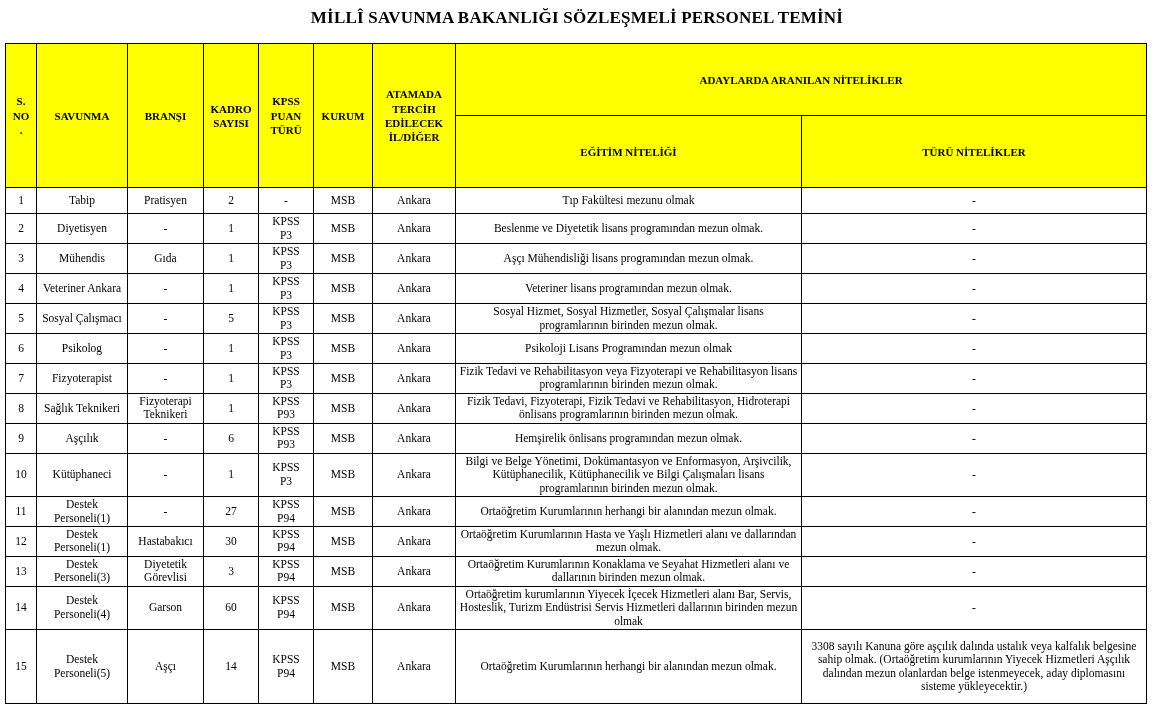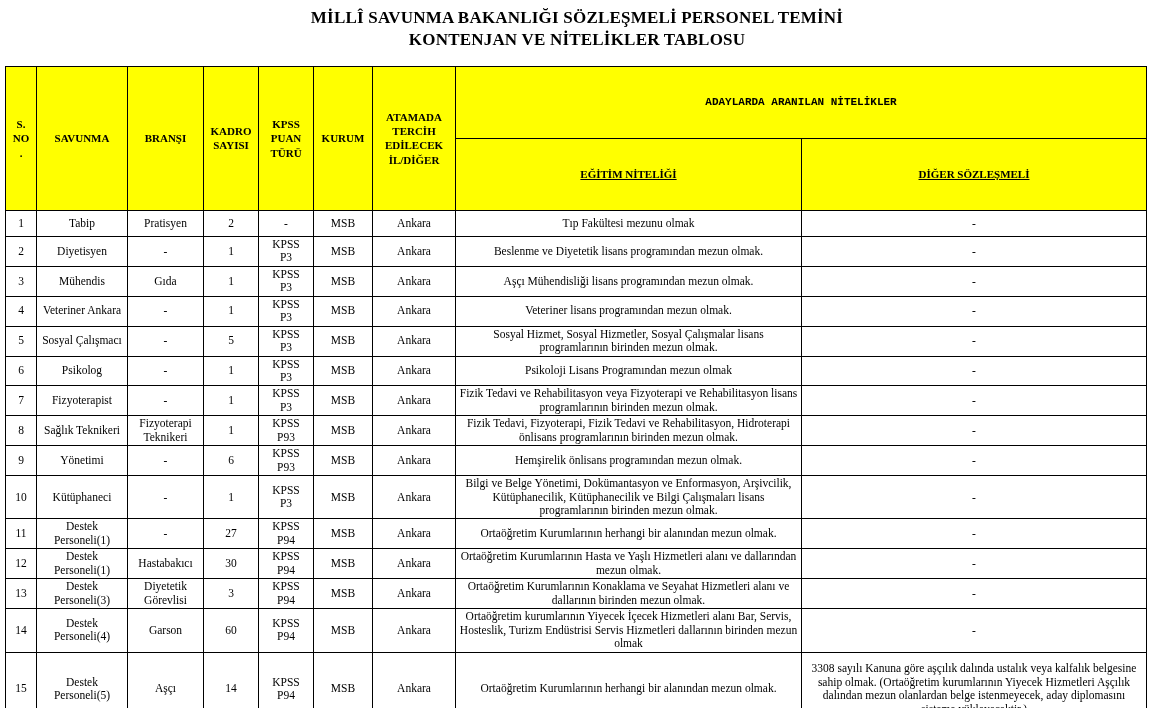--- a/index.html
+++ b/index.html
@@ -39,31 +39,30 @@
     background: var(--header-bg, #ffff00);
     font-size: 11px;
     font-weight: bold;
     line-height: 1.3;
   }
   td {
     font-size: 11.5px;
     line-height: 1.17;
     height: 26px;
   }
-  tr.group-row th.group-cell { height: 72px; font-family: Liberation Mono, monospace; }
-  tr.sub-row th { height: 72px; text-decoration: underline; }
+  tr.group-row th.group-cell { height: 72px; }
+  tr.sub-row th { height: 72px; }
   tbody tr:last-child td { height: 74px; }
 </style>
 </head>
 <body>
 
 <div class="page">
   <div class="doc-title">
     <div>MİLLÎ SAVUNMA BAKANLIĞI SÖZLEŞMELİ PERSONEL TEMİNİ</div>
-    <div>KONTENJAN VE NİTELİKLER TABLOSU</div>
   </div>
 
   <table class="main">
     <colgroup>
       <col style="width:31px">
       <col style="width:91px">
       <col style="width:76px">
       <col style="width:55px">
       <col style="width:55px">
       <col style="width:59px">
@@ -79,21 +78,21 @@
         <th rowspan="2">SAVUNMA</th>
         <th rowspan="2">BRANŞI</th>
         <th rowspan="2">KADRO SAYISI</th>
         <th rowspan="2">KPSS PUAN TÜRÜ</th>
         <th rowspan="2">KURUM</th>
         <th rowspan="2">ATAMADA TERCİH EDİLECEK İL/DİĞER</th>
         <th colspan="2" class="group-cell">ADAYLARDA ARANILAN NİTELİKLER</th>
       </tr>
       <tr class="sub-row">
         <th>EĞİTİM NİTELİĞİ</th>
-        <th>DİĞER SÖZLEŞMELİ</th>
+        <th>TÜRÜ NİTELİKLER</th>
       </tr>
     </thead>
     <tbody>
         <tr>
           <td>1</td>
           <td>Tabip</td>
           <td>Pratisyen</td>
           <td>2</td>
           <td>-</td>
           <td>MSB</td>
@@ -180,21 +179,21 @@
           <td>1</td>
           <td>KPSS
 P93</td>
           <td>MSB</td>
           <td>Ankara</td>
           <td>Fizik Tedavi, Fizyoterapi, Fizik Tedavi ve Rehabilitasyon, Hidroterapi önlisans programlarının birinden mezun olmak.</td>
           <td>-</td>
         </tr>
         <tr>
           <td>9</td>
-          <td>Yönetimi</td>
+          <td>Aşçılık</td>
           <td>-</td>
           <td>6</td>
           <td>KPSS
 P93</td>
           <td>MSB</td>
           <td>Ankara</td>
           <td>Hemşirelik önlisans programından mezun olmak.</td>
           <td>-</td>
         </tr>
         <tr>

